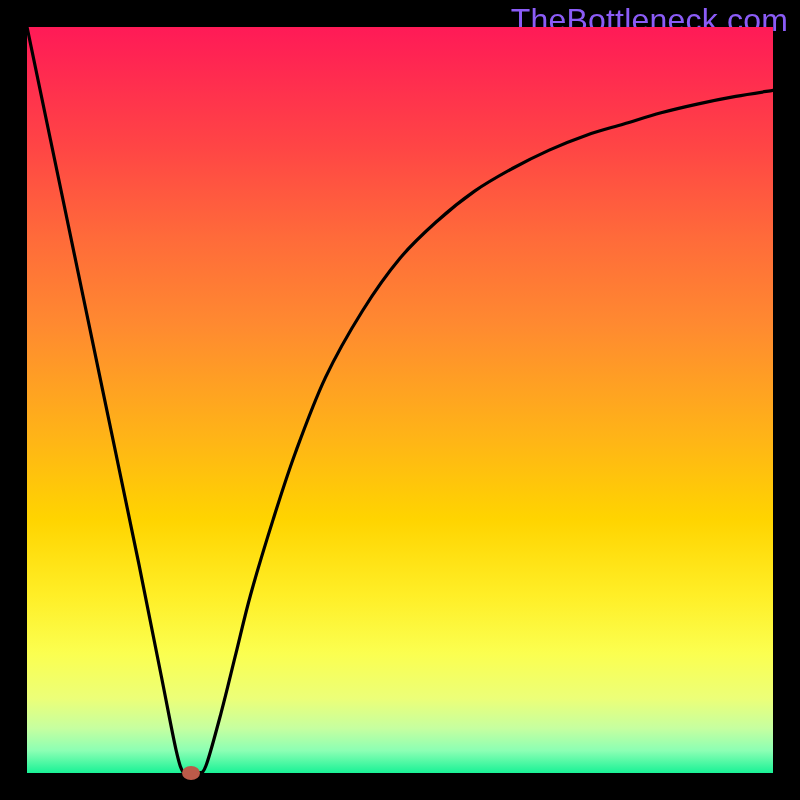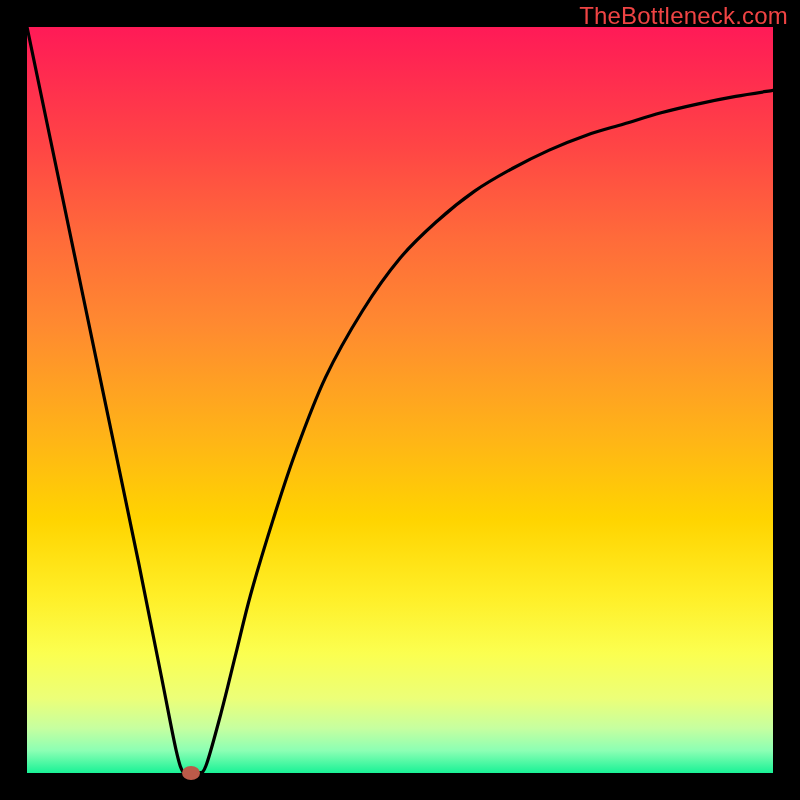--- a/index.html
+++ b/index.html
@@ -8,22 +8,22 @@
     position: relative;
     width: 800px;
     height: 800px;
     background: #000;
   }
   .watermark {
     position: absolute;
     top: 2px;
     right: 12px;
     font-family: Arial, Helvetica, sans-serif;
-    font-size: 24px;
-    color: #ef4444;
+    font-size: 32px;
+    color: #8b5cf6;
     letter-spacing: 0.2px;
   }
   .plot {
     position: absolute;
     left: 27px;
     top: 27px;
     width: 746px;
     height: 746px;
     background: linear-gradient(to bottom,
       #ff1a57 0%,

